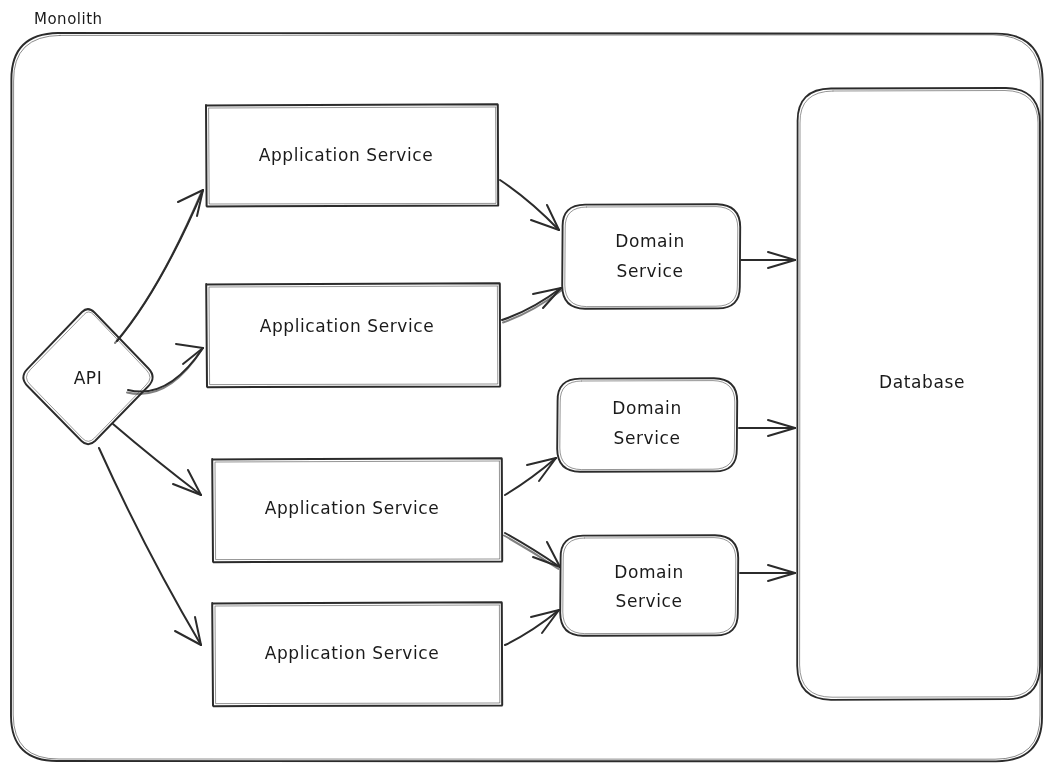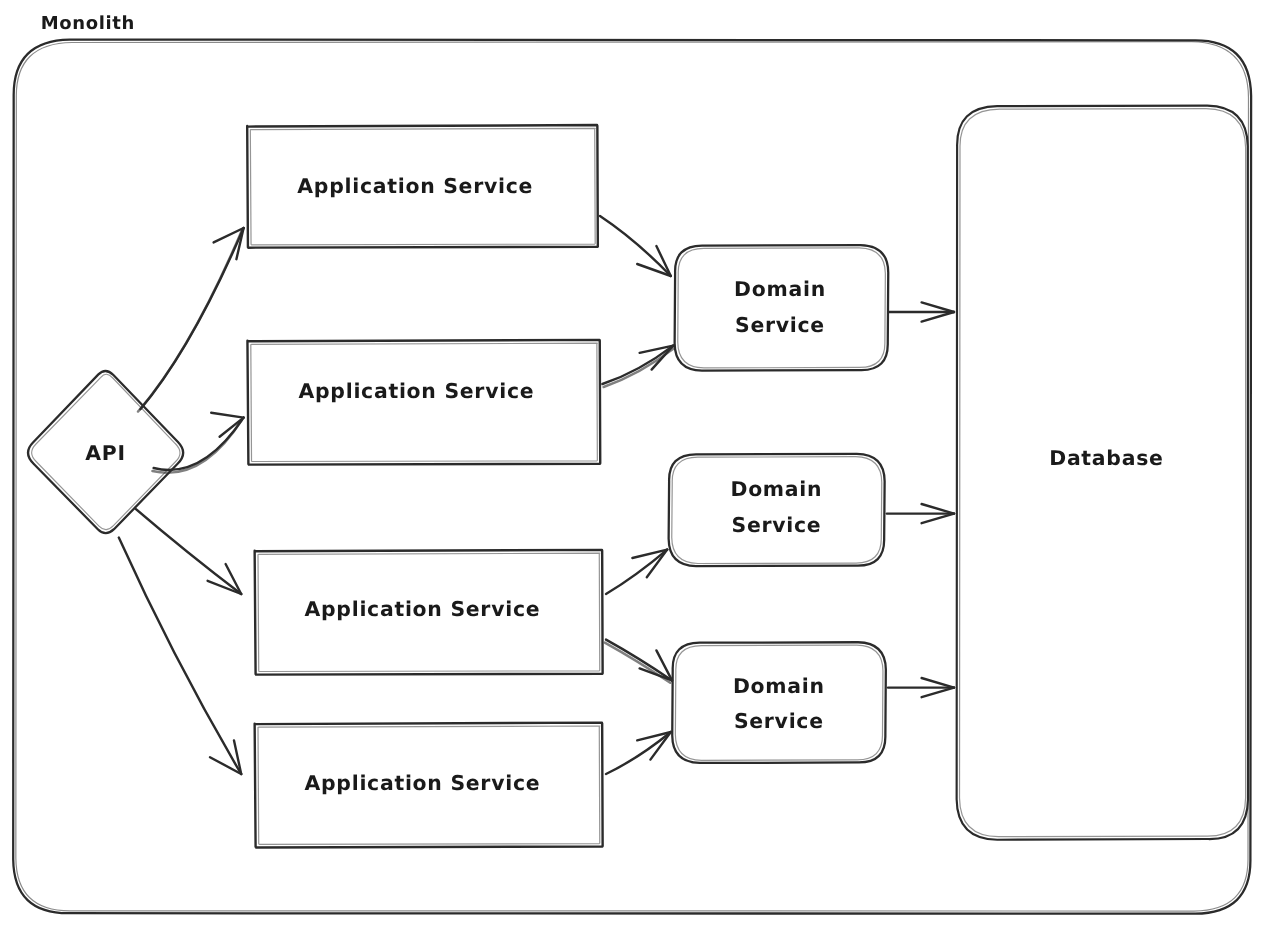--- a/index.html
+++ b/index.html
@@ -11,21 +11,20 @@
     width: 1058px;
     height: 774px;
     font-family: "DejaVu Sans", sans-serif;
     overflow: hidden;
   }
   #diagram-root {
     position: relative;
     width: 840px;
     height: 774px;
     background: #ffffff;
-    font-weight: bold;
   }
   svg#diagram-svg {
     display: block;
     width: 1058px;
     height: 774px;
   }
   .sketch-stroke {
     fill: none;
     stroke: #2b2b2b;
     stroke-linecap: round;

